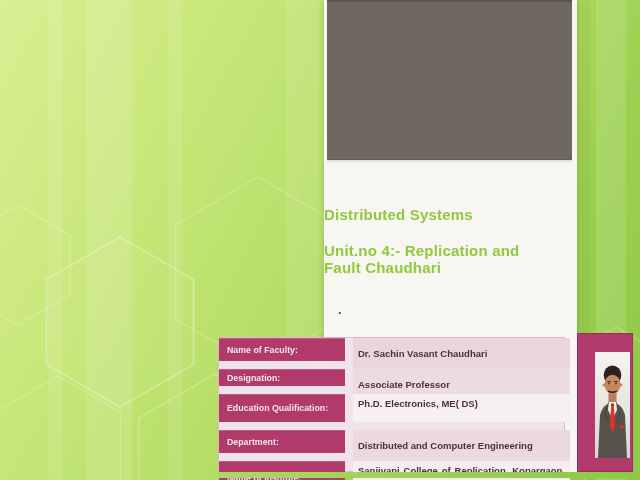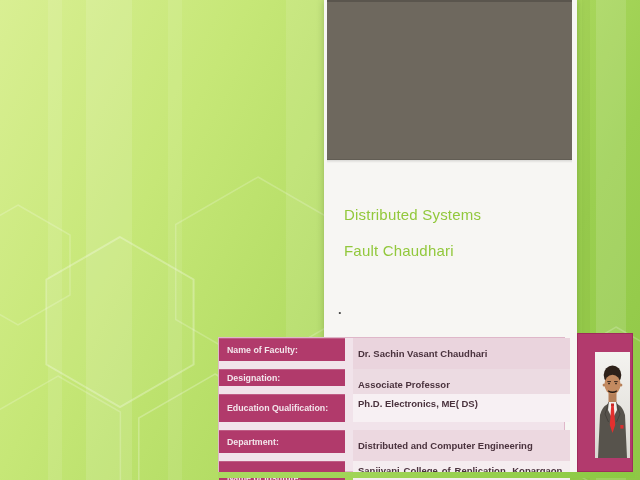--- a/index.html
+++ b/index.html
@@ -25,22 +25,22 @@
     box-shadow:0 0 7px rgba(50,80,10,.30);
   }
   .gray-box{
     position:absolute;left:3px;top:0;width:245px;height:160px;
     background:#6e685e;
     box-shadow:inset 0 2px 0 rgba(0,0,0,.18), inset 0 -1px 0 rgba(0,0,0,.10);
   }
   .gray-shadow{position:absolute;left:3px;top:160px;width:245px;height:3px;
     background:linear-gradient(180deg,rgba(0,0,0,.12),rgba(0,0,0,0));}
   .title-block{
-    position:absolute;left:20px;top:206px;width:228px;
-    color:#92c83c;font-size:15px;font-weight:400;line-height:17px;letter-spacing:.2px;
+    position:absolute;left:0;top:206px;width:228px;
+    color:#92c83c;font-size:15px;font-weight:700;line-height:17px;letter-spacing:.2px;
   }
   .title-gap{height:19px;}
   .bullet-dot{position:absolute;left:14px;top:302px;color:#4a4a4a;font-size:13px;font-weight:700;}
 
   
   .faculty-table{
     position:absolute;left:218px;top:337px;width:347px;height:135px;z-index:3;
     background:#f1e3ea;border:1px solid #dfb7c9;box-sizing:border-box;
     display:grid;grid-template-columns:126px 217px;
     grid-template-rows:23px 17px 28px 23px 34px;gap:8px;
@@ -98,20 +98,21 @@
     </g>
   </svg>
 
   <div class="panel">
     <div class="gray-box"></div>
     <div class="gray-shadow"></div>
 
     <div class="title-block">
       <div>Distributed Systems</div>
       <div class="title-gap"></div>
+      <div>Unit.no 4:- Replication and</div>
       <div>Fault Chaudhari</div>
     </div>
 
     <div class="bullet-dot">.</div>
   </div>
 
   <div class="faculty-table">
     <div class="lbl">Name of Faculty:</div>
     <div class="val v1">Dr. Sachin Vasant Chaudhari</div>
 

